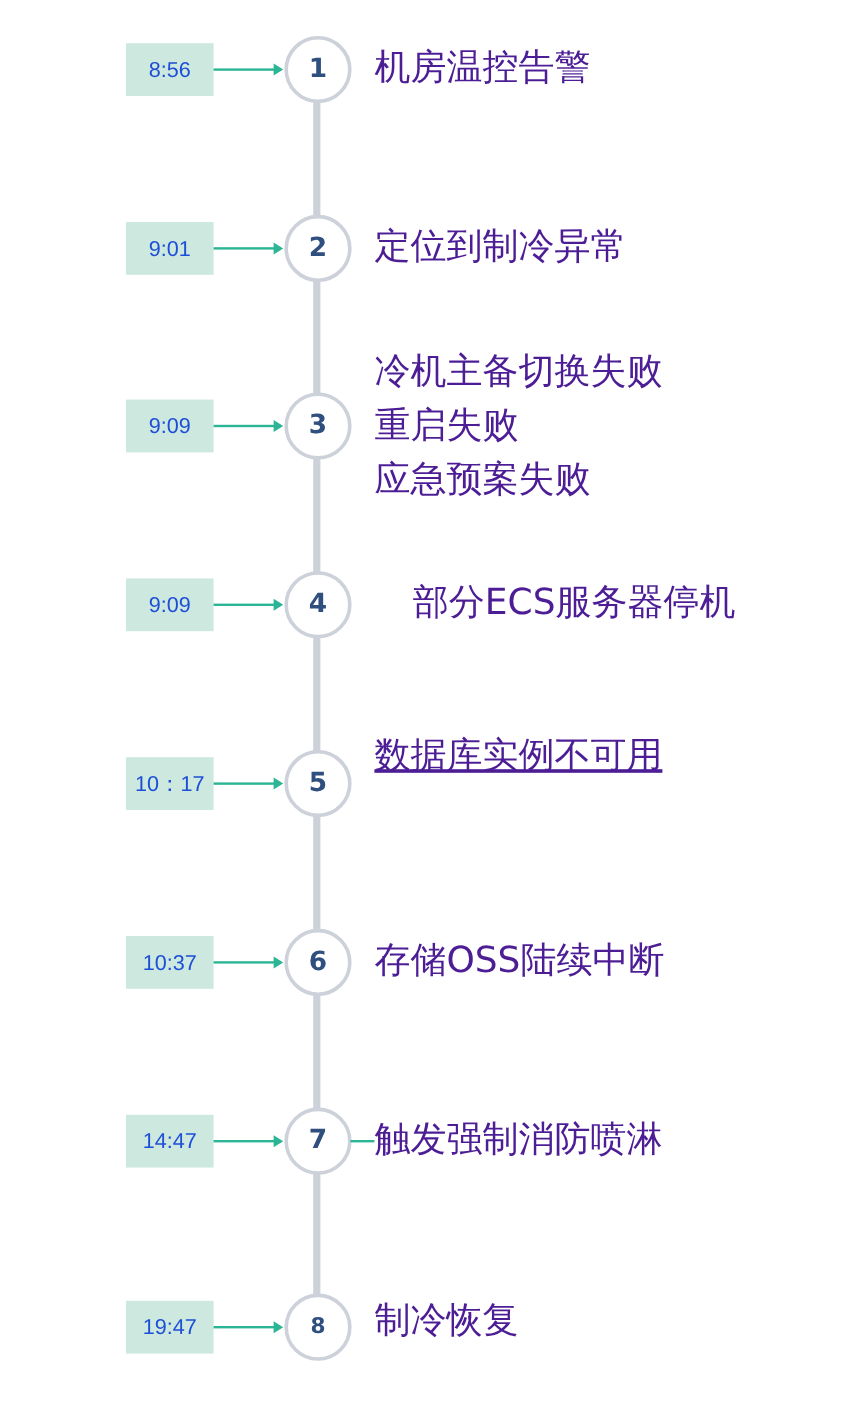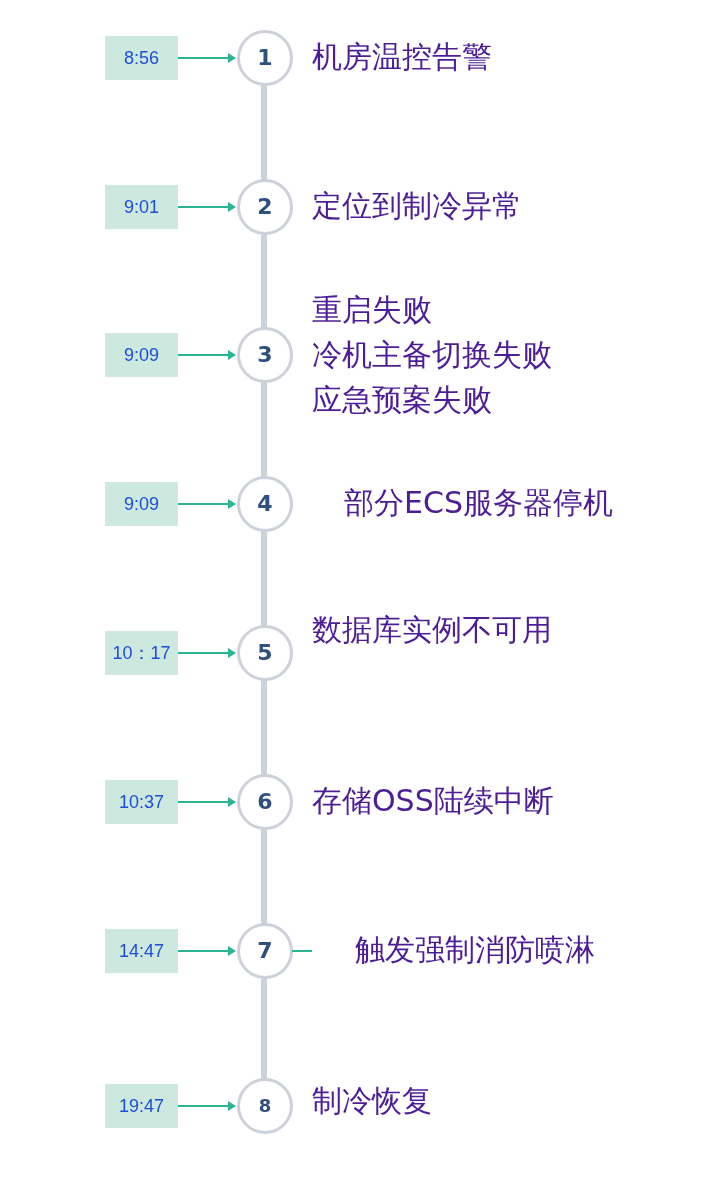--- a/index.html
+++ b/index.html
@@ -42,59 +42,59 @@
   <div class="label" style="margin-top:-24px;">
     <div>定位到制冷异常</div>
   </div>
 </div>
 
 <div class="row" style="top:355px;">
   <div class="time">9:09</div>
   <div class="arrow"></div>
   <div class="node">3</div>
   <div class="label" style="margin-top:-68px;">
+    <div>冷机主备切换失败</div>
     <div>重启失败</div>
-    <div>冷机主备切换失败</div>
     <div>应急预案失败</div>
   </div>
 </div>
 
 <div class="row" style="top:504px;">
   <div class="time">9:09</div>
   <div class="arrow"></div>
   <div class="node">4</div>
   <div class="label" style="margin-top:-24px;margin-left:32px;">
     <div>部分ECS服务器停机</div>
   </div>
 </div>
 
 <div class="row" style="top:653px;">
   <div class="time">10：17</div>
   <div class="arrow"></div>
   <div class="node">5</div>
-  <div class="label" style="margin-top:-46px;">
+  <div class="label" style="margin-top:-46px;text-decoration:underline;">
     <div>数据库实例不可用</div>
   </div>
 </div>
 
 <div class="row" style="top:802px;">
   <div class="time">10:37</div>
   <div class="arrow"></div>
   <div class="node">6</div>
   <div class="label" style="margin-top:-24px;">
     <div>存储OSS陆续中断</div>
   </div>
 </div>
 
 <div class="row" style="top:951px;">
   <div class="time">14:47</div>
   <div class="arrow"></div>
   <div class="node">7</div>
   <div class="link"></div>
-  <div class="label" style="margin-top:-24px;margin-left:43px;">
+  <div class="label" style="margin-top:-24px;">
     <div>触发强制消防喷淋</div>
   </div>
 </div>
 
 <div class="row" style="top:1106px;">
   <div class="time">19:47</div>
   <div class="arrow"></div>
   <div class="node" style="font-size:18px;">8</div>
   <div class="label" style="margin-top:-28px;">
     <div>制冷恢复</div>

